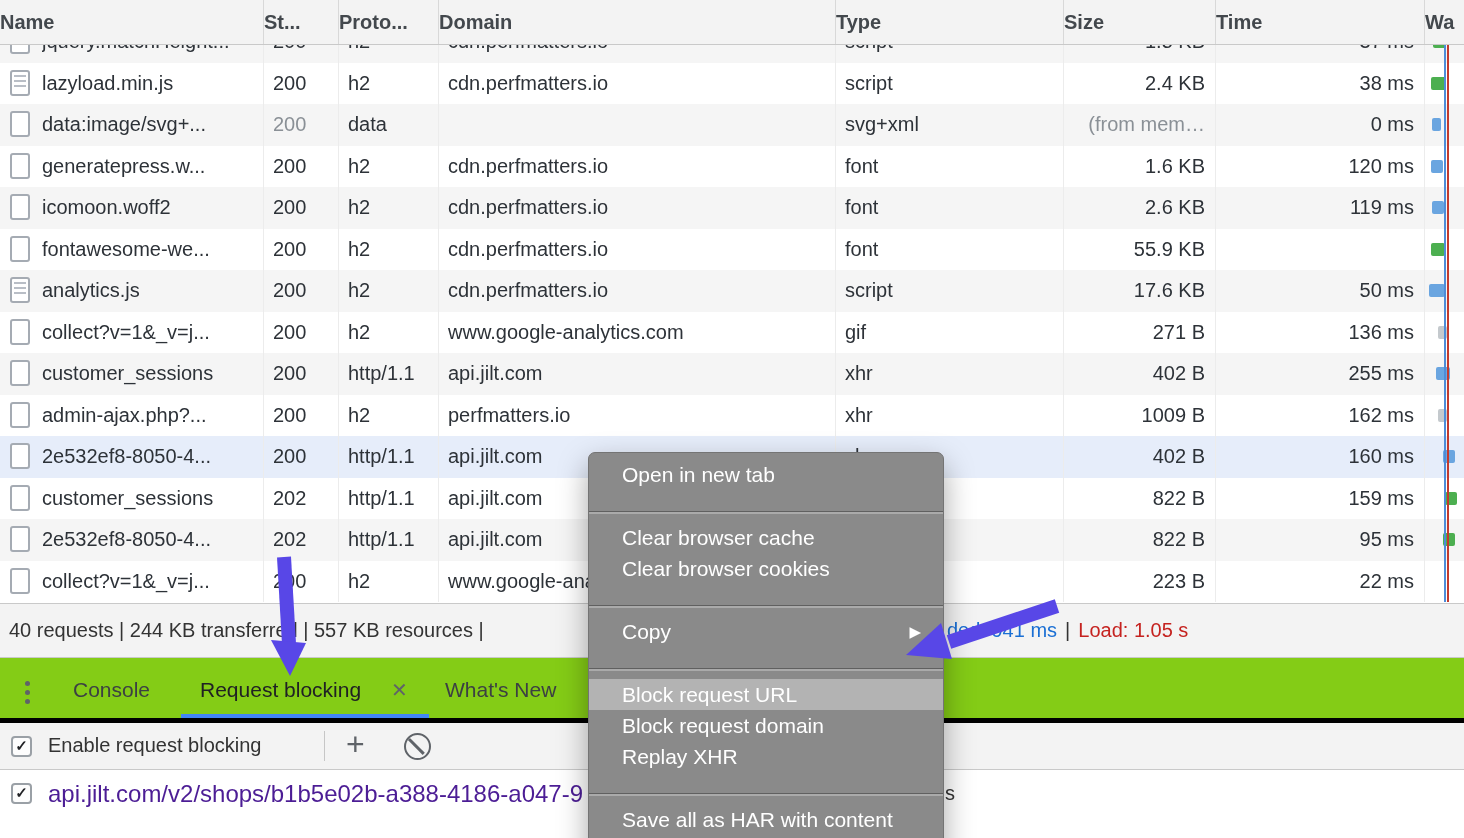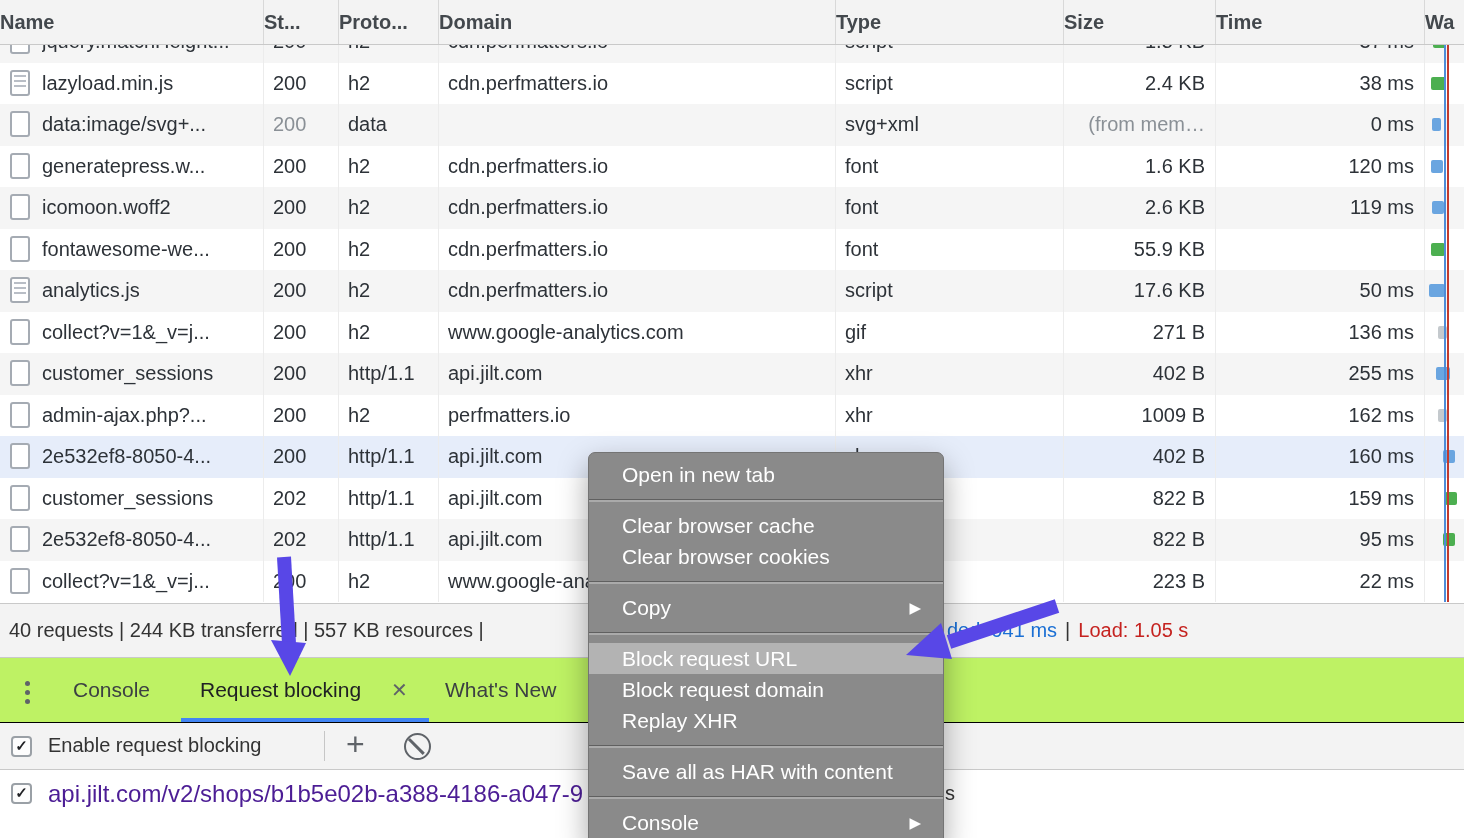--- a/index.html
+++ b/index.html
@@ -56,22 +56,22 @@
   .status-bar{position:absolute;top:603px;left:0;width:1464px;height:55px;background:#f3f3f3;
         border-top:1px solid #c9c9c9;border-bottom:1px solid #c9c9c9;box-sizing:border-box;z-index:4;
         font-size:20px;color:#333;}
   .summary{position:absolute;left:9px;top:0;line-height:52px;white-space:nowrap;}
   .timings{position:absolute;left:947px;top:0;line-height:52px;white-space:nowrap;}
   .t-dcl{color:#1a6fd4;}
   .t-sep{color:#333;padding:0 8px;}
   .t-load{color:#c5221f;}
 
   
-  .tabbar{position:absolute;top:658px;left:0;width:1464px;height:65px;background:#bef264;
-        border-bottom:1px solid #000000;box-sizing:border-box;z-index:4;}
+  .tabbar{position:absolute;top:658px;left:0;width:1464px;height:65px;background:#84cc16;
+        border-bottom:5px solid #000000;box-sizing:border-box;z-index:4;}
   .kebab{position:absolute;left:25px;top:19px;}
   .kebab i{display:block;width:5px;height:5px;border-radius:50%;background:#5f6368;margin:4px 0;}
   .tab{position:absolute;top:0;height:64px;line-height:64px;font-size:21px;color:#3c4043;white-space:nowrap;}
   .tab-console{left:73px;}
   .tab-rb{left:200px;color:#202124;}
   .tab-close{position:absolute;left:391px;top:0;height:64px;line-height:64px;font-size:20px;color:#5f6368;}
   .tab-underline{position:absolute;left:181px;bottom:0;width:248px;height:4px;background:#4285f4;}
   .tab-whatsnew{left:445px;}
 
   
@@ -94,21 +94,21 @@
   .blocked{position:absolute;top:770px;left:0;width:1464px;height:68px;background:#fff;z-index:4;}
   .b-check{position:absolute;left:11px;top:13px;}
   .b-url{position:absolute;left:48px;top:0;line-height:47px;font-size:24px;color:#4c1d95;white-space:nowrap;}
   .b-tail{position:absolute;left:945px;top:0;line-height:47px;font-size:20px;color:#333;}
 
   
   .menu{position:absolute;left:588px;top:452px;width:356px;background:#8a8a8a;
         border:1px solid #747474;border-radius:7px;box-shadow:0 12px 30px rgba(0,0,0,.35);
         padding:6px 0;box-sizing:border-box;z-index:50;}
   .mi{position:relative;height:31px;line-height:31px;padding:0 28px 0 33px;font-size:21px;color:#fff;white-space:nowrap;}
-  .mi.sep{margin-top:20px;}
+  .mi.sep{margin-top:32px;}
   .mi.sep::before{content:"";position:absolute;left:0;right:0;top:-10px;height:2px;
         background:rgba(255,255,255,.28);box-shadow:0 -1px 0 rgba(45,45,45,.45);}
   .mi.hl{background:#b3b3b3;}
   .mi .sub{display:none;position:absolute;right:22px;top:0;font-size:15px;line-height:31px;}
   .mi.has-sub .sub{display:block;}
 
   
   .arrows{position:absolute;left:0;top:0;width:1464px;height:838px;z-index:70;pointer-events:none;}
 </style>
 </head>

